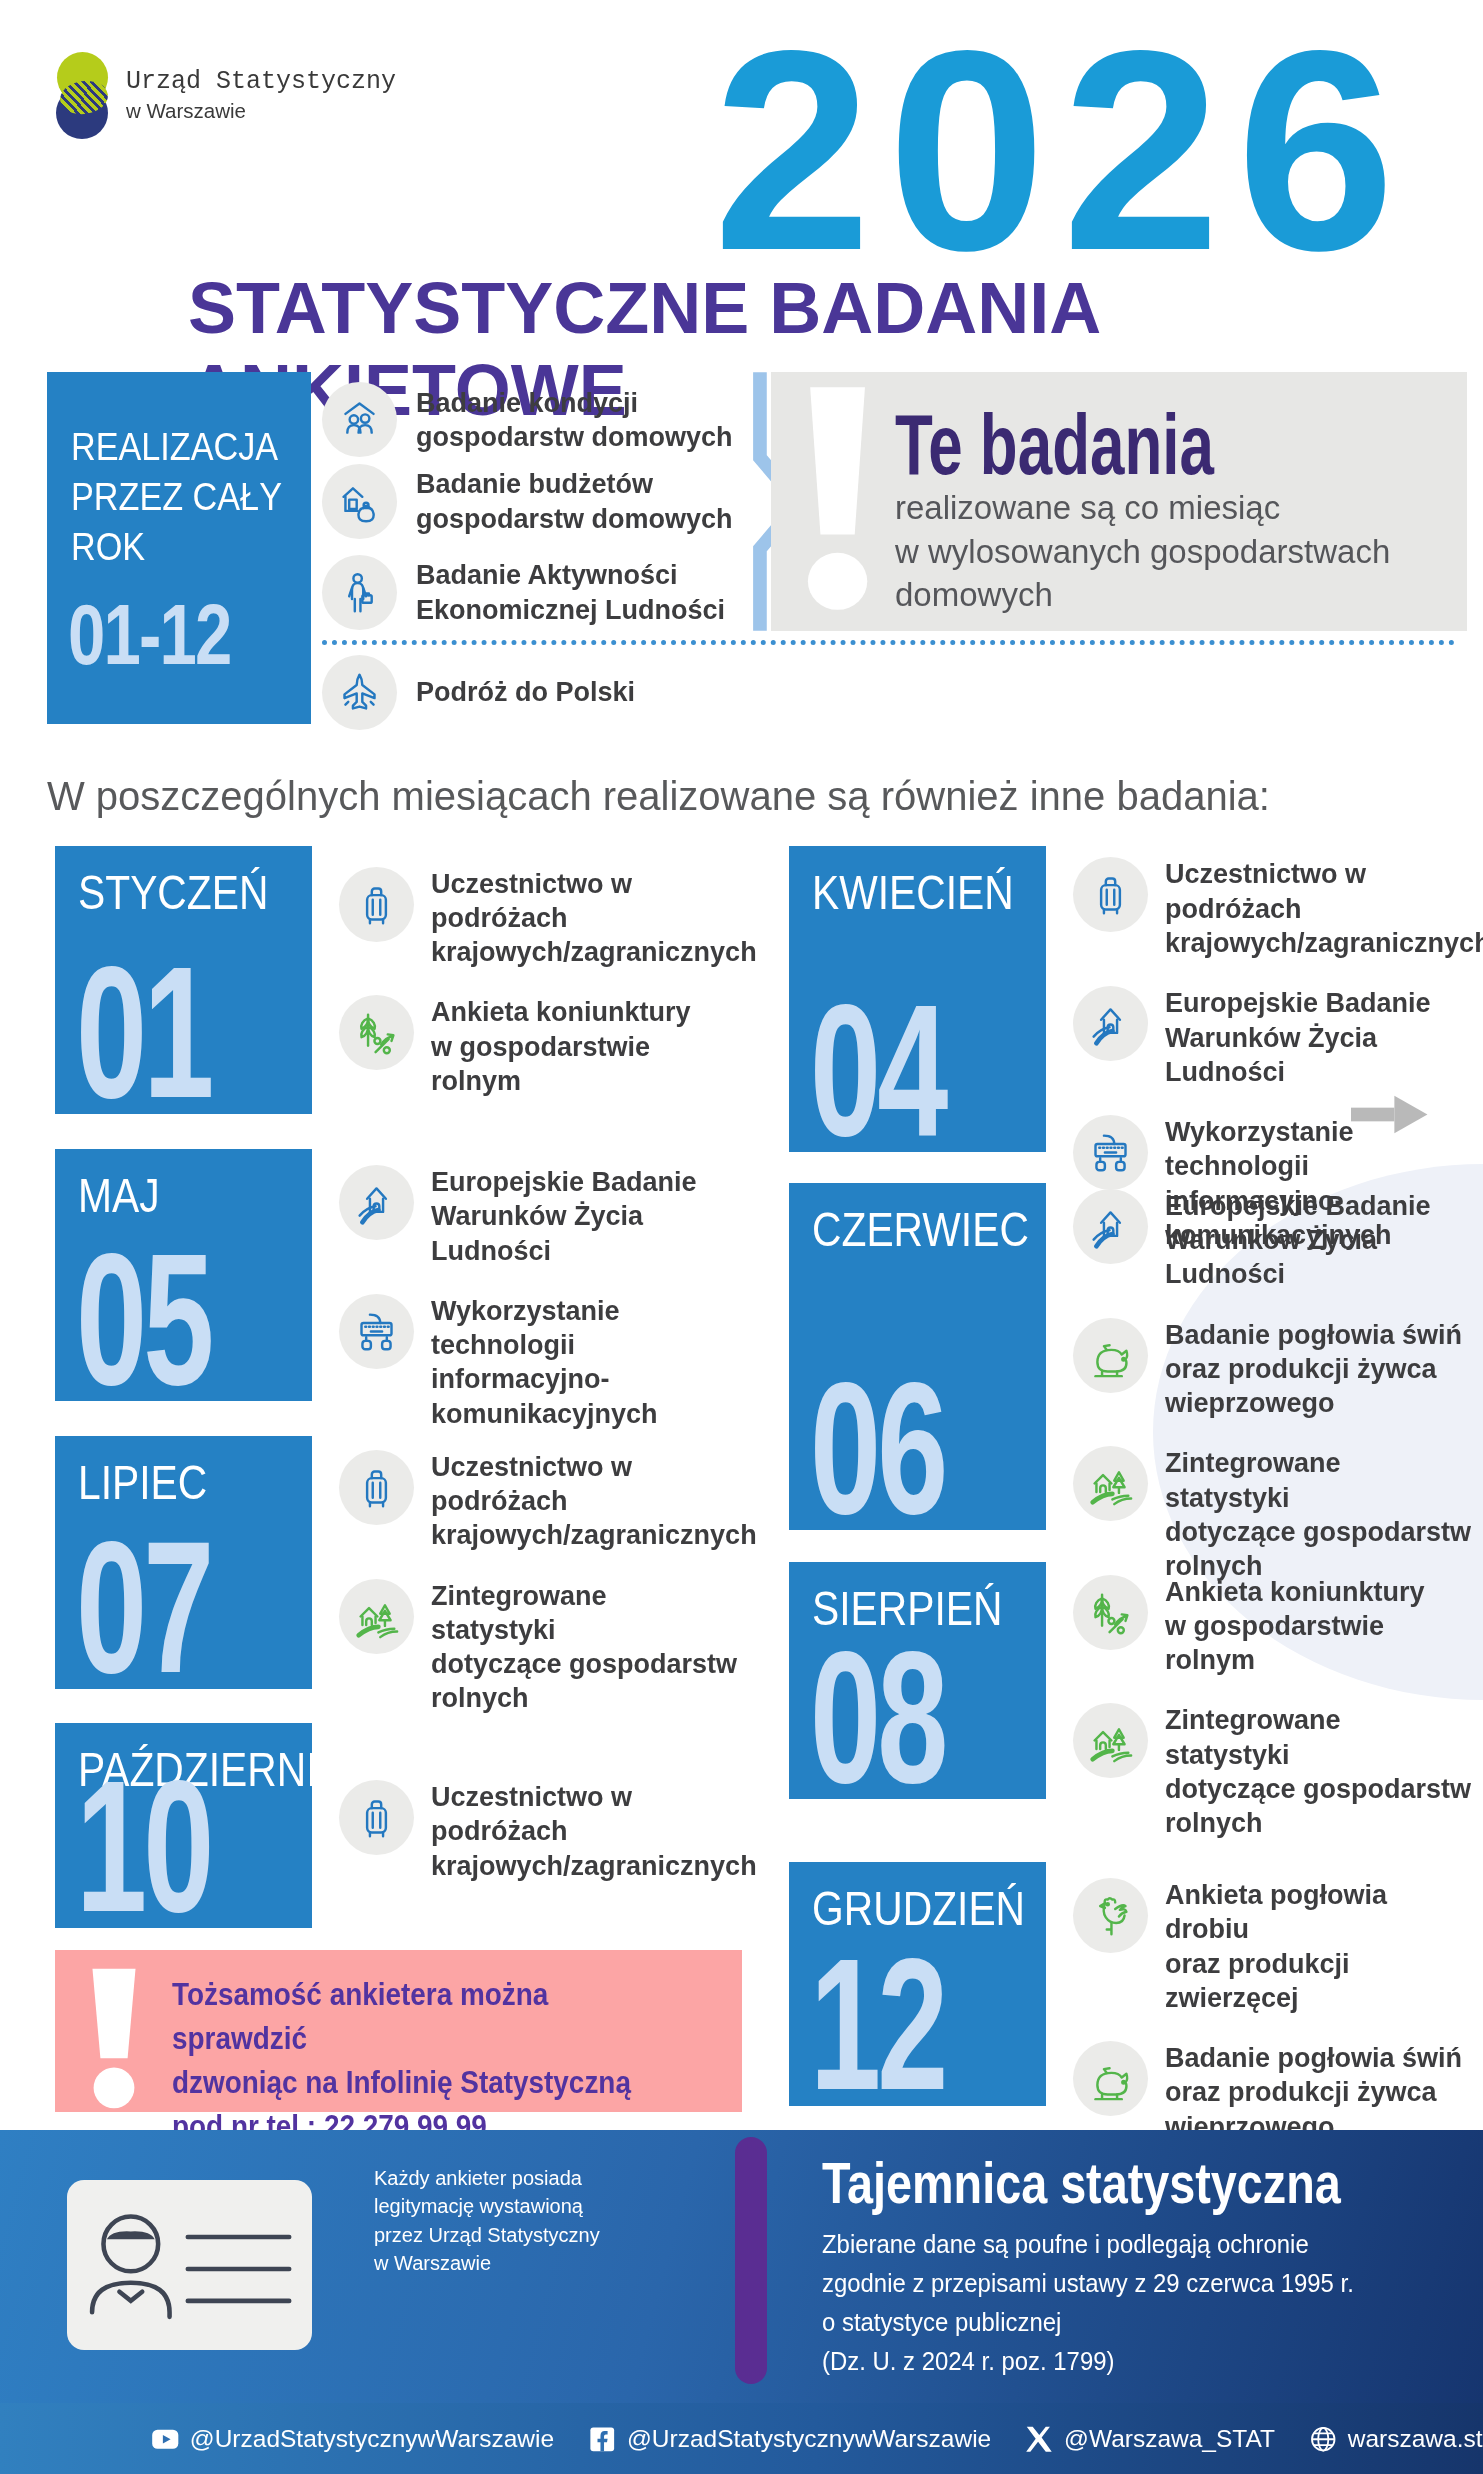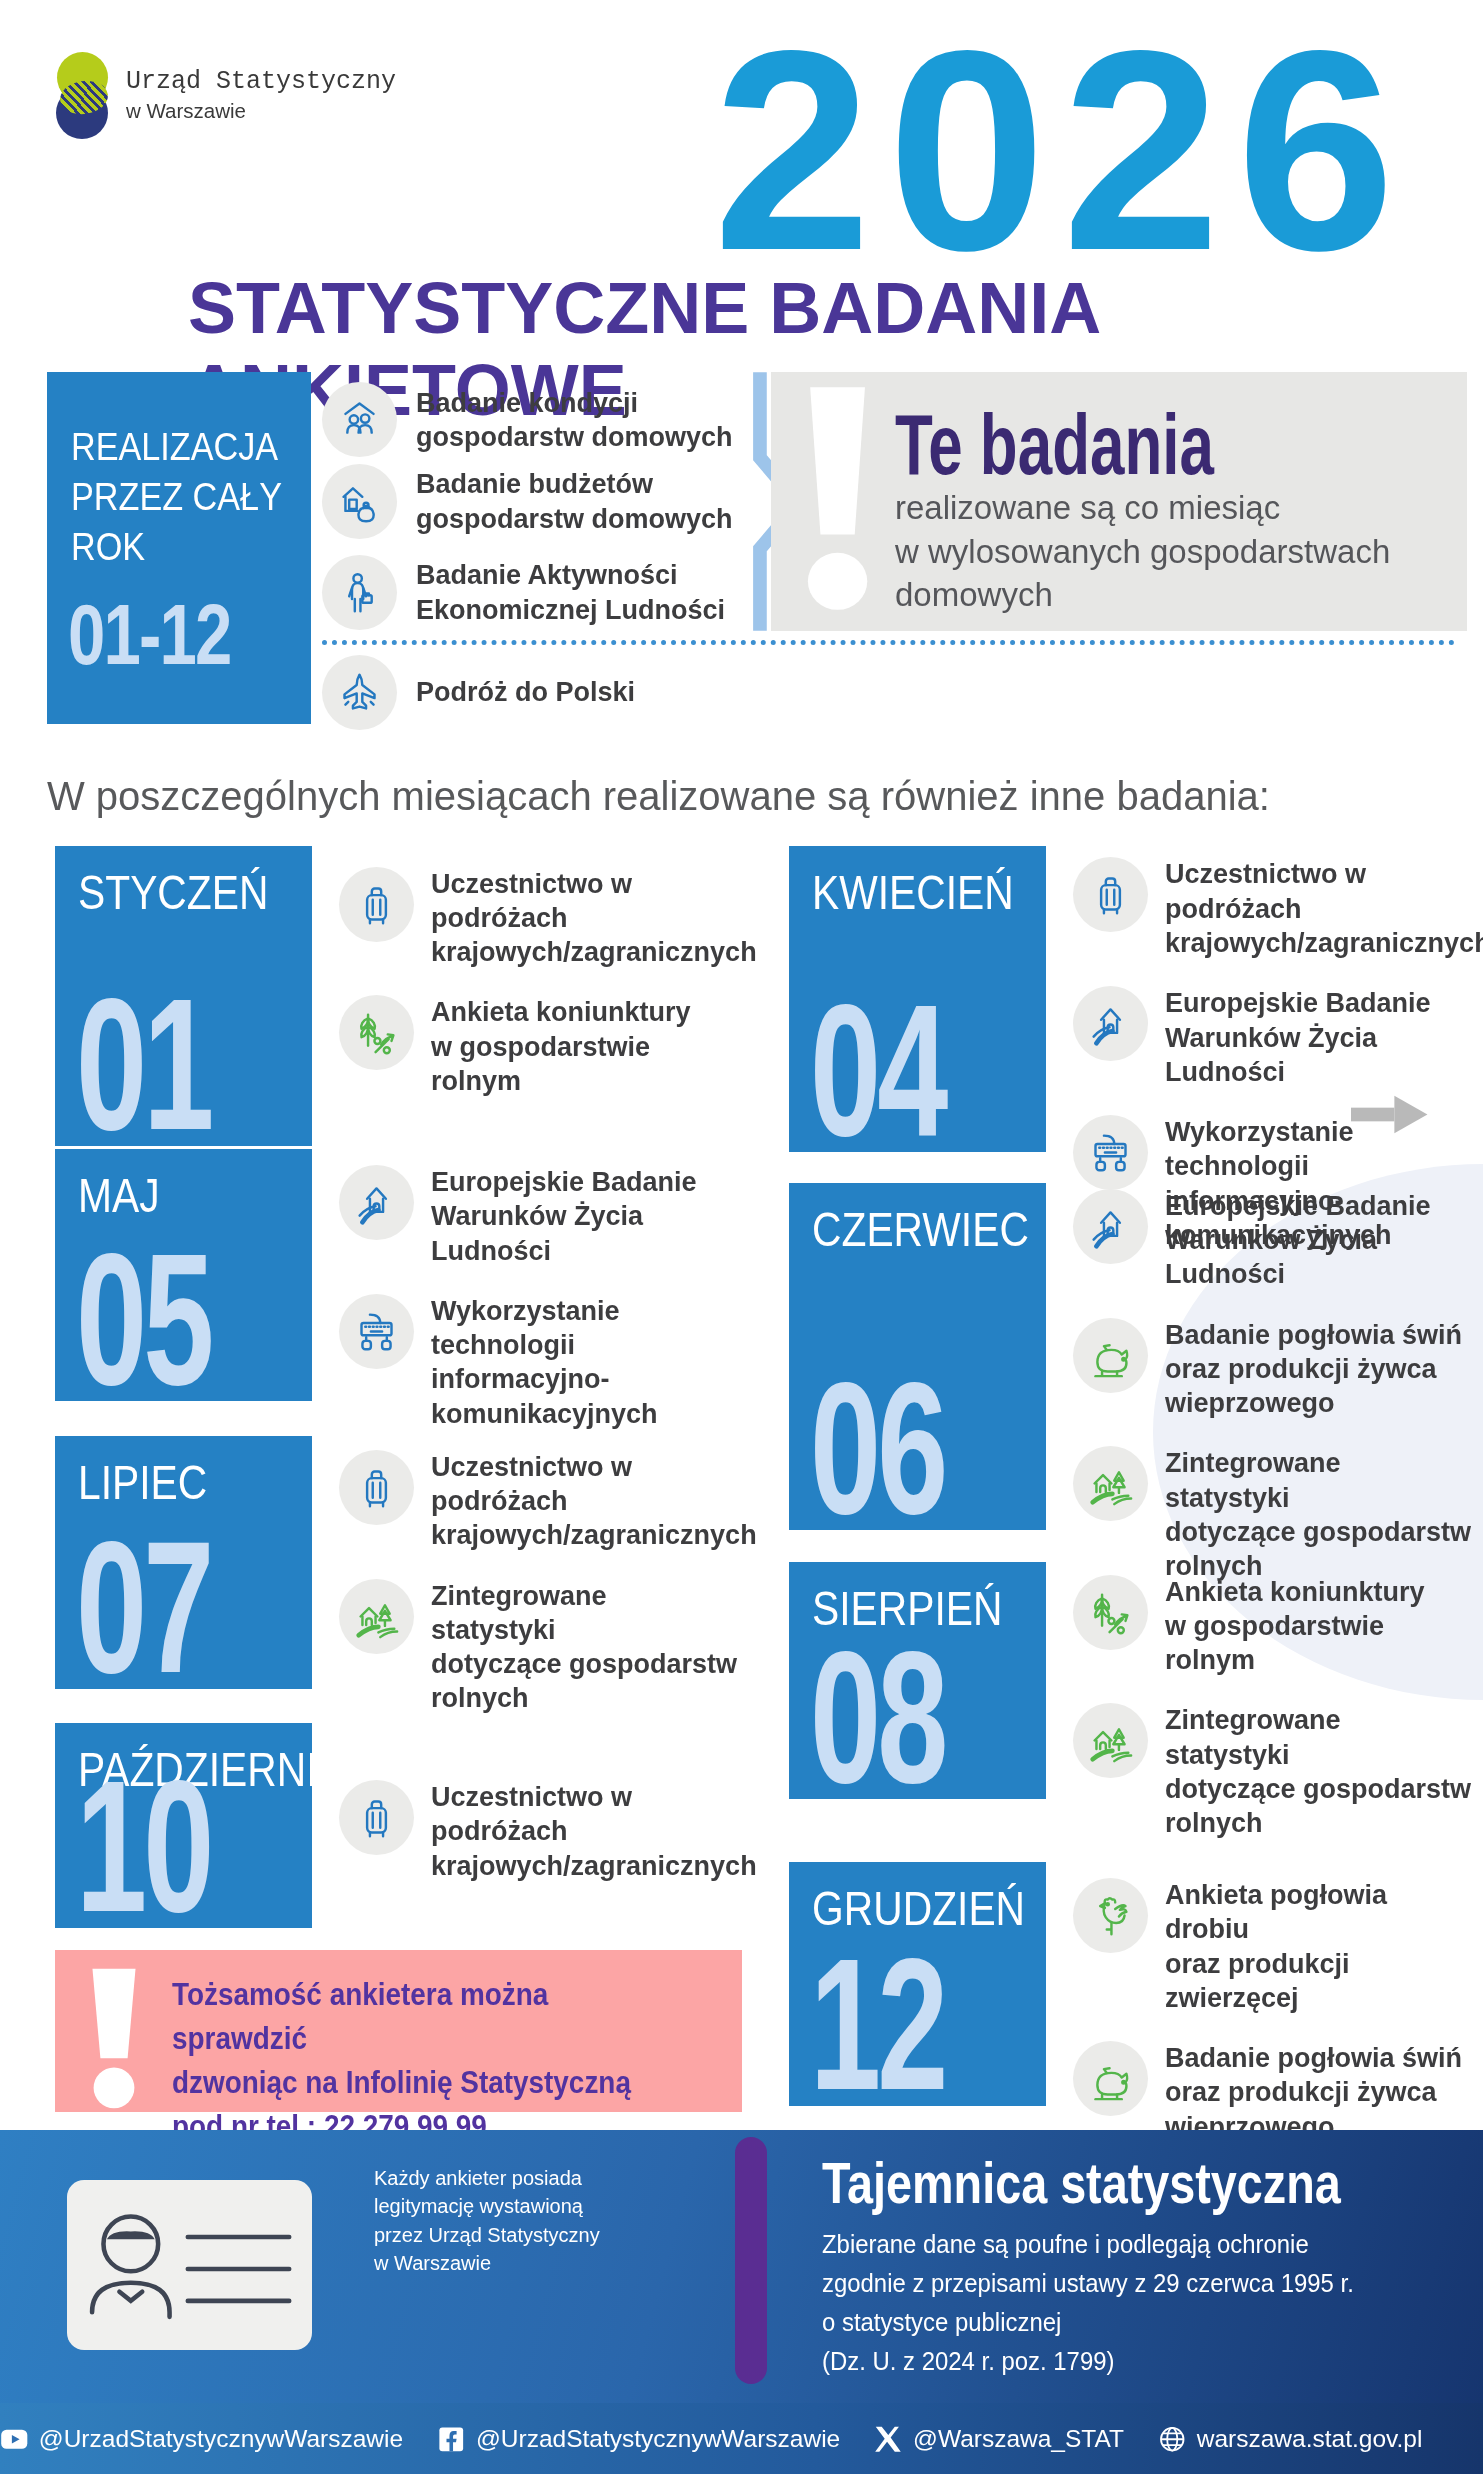--- a/index.html
+++ b/index.html
@@ -72,21 +72,21 @@
   .id-text{left:374px;top:2164px;font-size:20px;line-height:1.42;color:#fff;}
   .pill{left:735px;top:2137px;width:32px;height:247px;border-radius:16px;background:#5a2d92;}
   .sec-title{left:822px;top:2150px;font-size:57px;font-weight:800;color:#fff;
       transform:scaleX(.82);transform-origin:left top;}
   .sec-body{left:822px;top:2225px;font-size:26px;line-height:1.5;color:#fff;
       transform:scaleX(.92);transform-origin:left top;}
 
   
   .footer{left:0;top:2403px;width:1483px;height:72px;
       background:linear-gradient(90deg,#3180bf 0%,#235a9c 55%,#16356b 100%);
-      display:flex;align-items:center;gap:34px;box-sizing:border-box;}
+      display:flex;align-items:center;gap:34px;padding-left:151px;box-sizing:border-box;}
   .flink{display:flex;align-items:center;gap:10.3px;color:#fff;font-size:24.5px;}
   .flink svg{width:28.5px;height:28.5px;}
 </style>
 </head>
 <body>
 
 <div class="page">
 
   <div class="abs blob"></div>
 
@@ -171,21 +171,21 @@
     <div class="note-title">Te badania</div>
     <div class="note-body pre">realizowane są co miesiąc
 w wylosowanych gospodarstwach
 domowych</div>
   </div>
 
   <div class="abs intro">W poszczególnych miesiącach realizowane są również inne badania:</div>
 
   <div class="abs" id="months-layer" style="left:0;top:0;width:1483px;height:2475px;">
       <div class="month" style="left: 55px; top: 846px;">
-        <div class="mbox" style="height: 300px;">
+        <div class="mbox" style="height: 268px;">
           <div class="mname">STYCZEŃ</div>
           <div class="mnum">01</div>
         </div>
         <div class="mitems" style="top: 20.5px;">
           <div class="mrow">
             <div class="icon-circle ic-b">
               <svg viewBox="0 0 48 48" fill="none" stroke="currentColor" stroke-width="2.6" stroke-linecap="round" stroke-linejoin="round">
                 <rect x="14" y="14" width="20" height="26" rx="5"></rect>
                 <path d="M19 14 v-4 a3 3 0 0 1 3-3 h4 a3 3 0 0 1 3 3 v4"></path>
                 <path d="M20 19 v16 M28 19 v16"></path>

